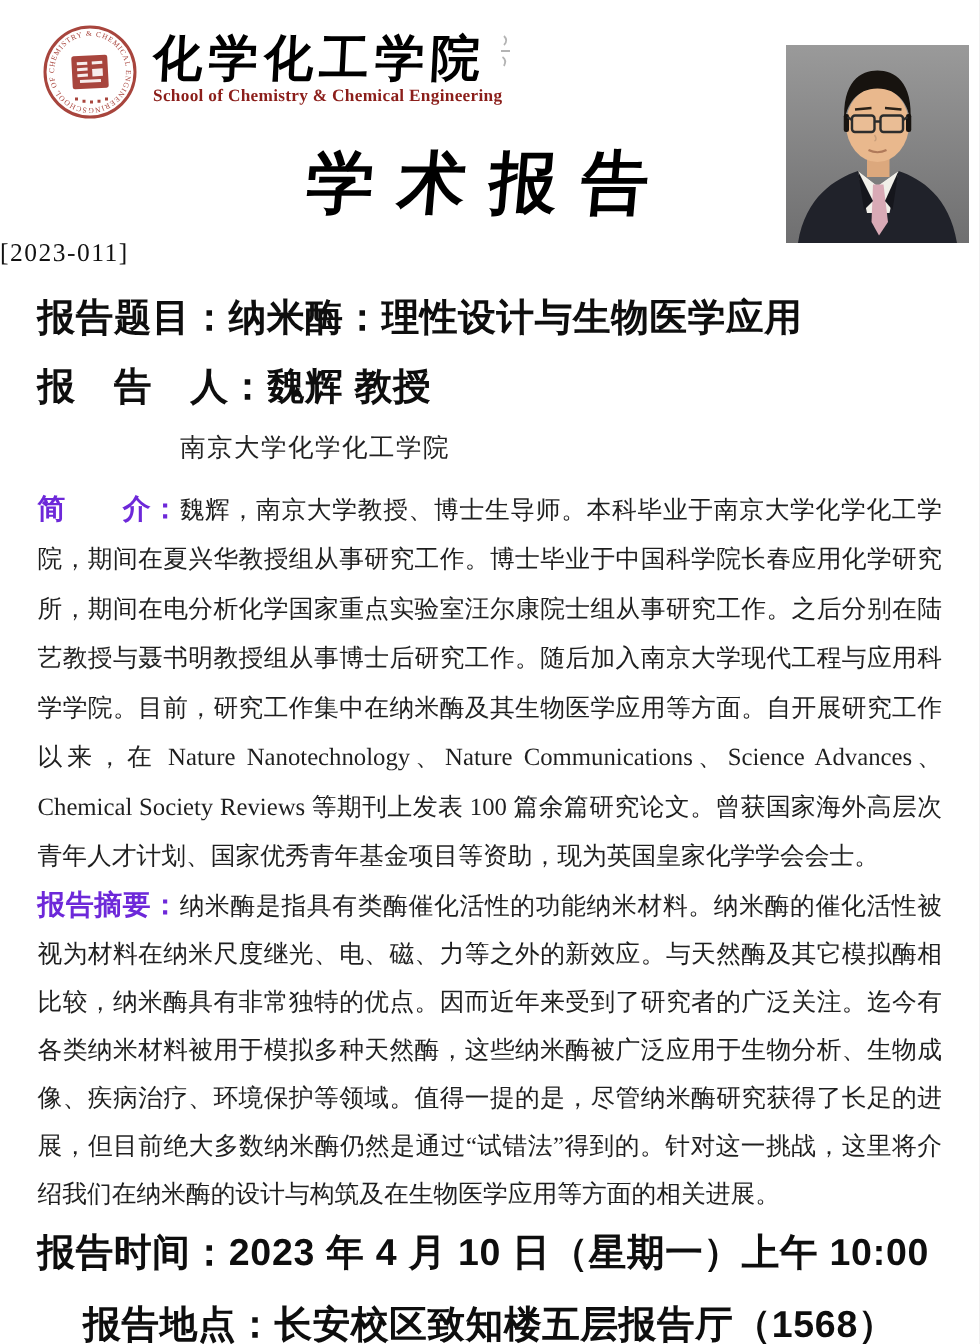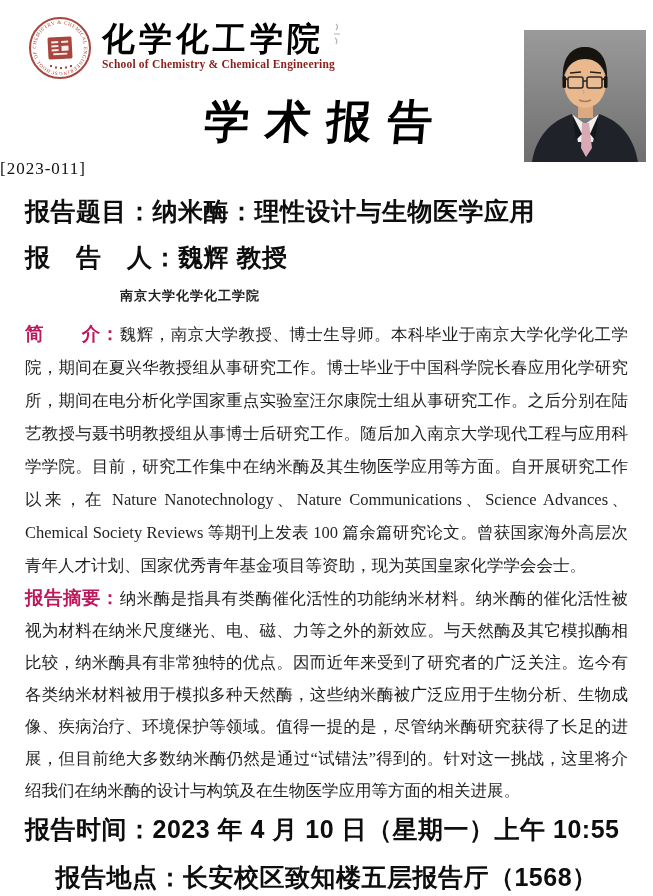--- a/index.html
+++ b/index.html
@@ -34,24 +34,24 @@
     letter-spacing:16px; transform:skewX(-5deg); color:#000;
   }
   .issue-no { text-align:left; margin-top:7px; font-size:17px; letter-spacing:1px; color:#111; }
 
   
   main { margin:16px 25px 0 25px; }
   .info-line {
     font-family:"Liberation Sans", sans-serif; font-weight:700; font-size:25px;
     color:#0e0e0e; margin-bottom:13px; letter-spacing:.5px;
   }
-  .affiliation { font-size:13px; color:#222; margin:0 0 12px 95px; letter-spacing:1px;font-weight:bold; }
+  .affiliation { font-size:17px; color:#222; margin:0 0 12px 95px; letter-spacing:1px; }
   .para { font-size:16.5px; line-height:33px; text-align:justify; color:#1f1f1f; word-break:break-word; }
   .para .plabel {
-    font-family:"Liberation Sans", sans-serif; font-weight:700; font-size:18.5px; color:#be185d;
+    font-family:"Liberation Sans", sans-serif; font-weight:700; font-size:18.5px; color:#6d28d9;
   }
   .para.abstract { line-height:32px; }
   .info-line.time { margin-top:6px; margin-bottom:15px; }
   .info-line.venue { margin-bottom:20px;text-align:center; }
   .welcome {
     text-align:center; font-family:"DejaVu Serif", serif; font-weight:bold;
     font-size:27px; letter-spacing:6px; color:#000;
     transform:skewX(-7deg); margin:16px 0 12px;
   }
 </style>
@@ -150,21 +150,21 @@
 
     <p class="para">
       <span class="plabel">简　　介：</span><span>魏辉，南京大学教授、博士生导师。本科毕业于南京大学化学化工学院，期间在夏兴华教授组从事研究工作。博士毕业于中国科学院长春应用化学研究所，期间在电分析化学国家重点实验室汪尔康院士组从事研究工作。之后分别在陆艺教授与聂书明教授组从事博士后研究工作。随后加入南京大学现代工程与应用科学学院。目前，研究工作集中在纳米酶及其生物医学应用等方面。自开展研究工作以来，在 Nature Nanotechnology、Nature Communications、Science Advances、Chemical Society Reviews 等期刊上发表 100 篇余篇研究论文。曾获国家海外高层次青年人才计划、国家优秀青年基金项目等资助，现为英国皇家化学学会会士。</span>
     </p>
 
     <p class="para abstract">
       <span class="plabel">报告摘要：</span><span>纳米酶是指具有类酶催化活性的功能纳米材料。纳米酶的催化活性被视为材料在纳米尺度继光、电、磁、力等之外的新效应。与天然酶及其它模拟酶相比较，纳米酶具有非常独特的优点。因而近年来受到了研究者的广泛关注。迄今有各类纳米材料被用于模拟多种天然酶，这些纳米酶被广泛应用于生物分析、生物成像、疾病治疗、环境保护等领域。值得一提的是，尽管纳米酶研究获得了长足的进展，但目前绝大多数纳米酶仍然是通过“试错法”得到的。针对这一挑战，这里将介绍我们在纳米酶的设计与构筑及在生物医学应用等方面的相关进展。</span>
     </p>
 
     <div class="info-line time">
-      <span>报告时间：</span><span>2023 年 4 月 10 日（星期一）上午 10:55</span>
+      <span>报告时间：</span><span>2023 年 4 月 10 日（星期一）上午 10:00</span>
     </div>
 
     <div class="info-line venue">
       <span>报告地点：</span><span>长安校区致知楼五层报告厅（1568）</span>
     </div>
 
     <div class="welcome">欢迎广大师生积极参加！</div>
   </main>
 
 </div>

